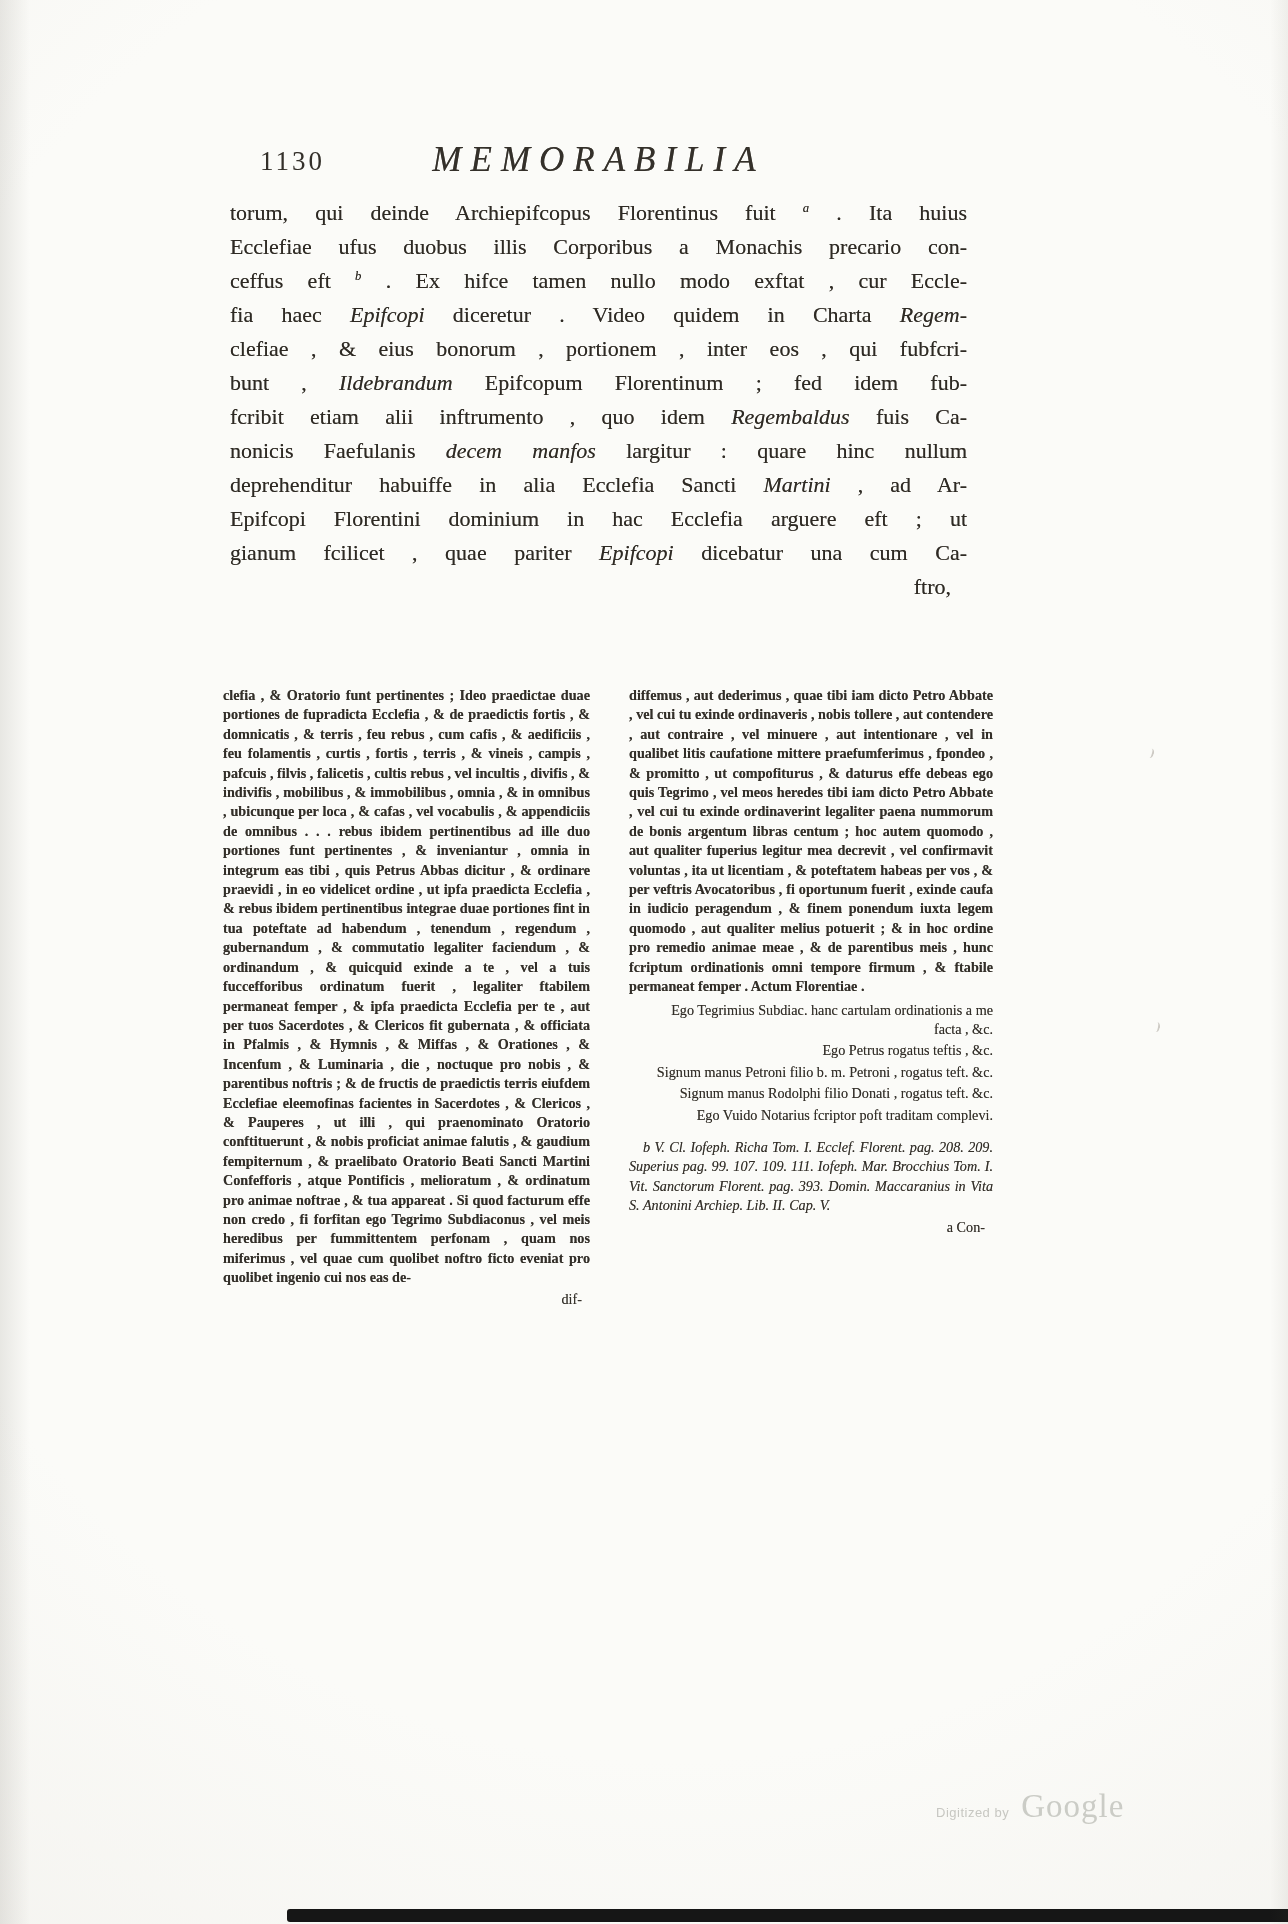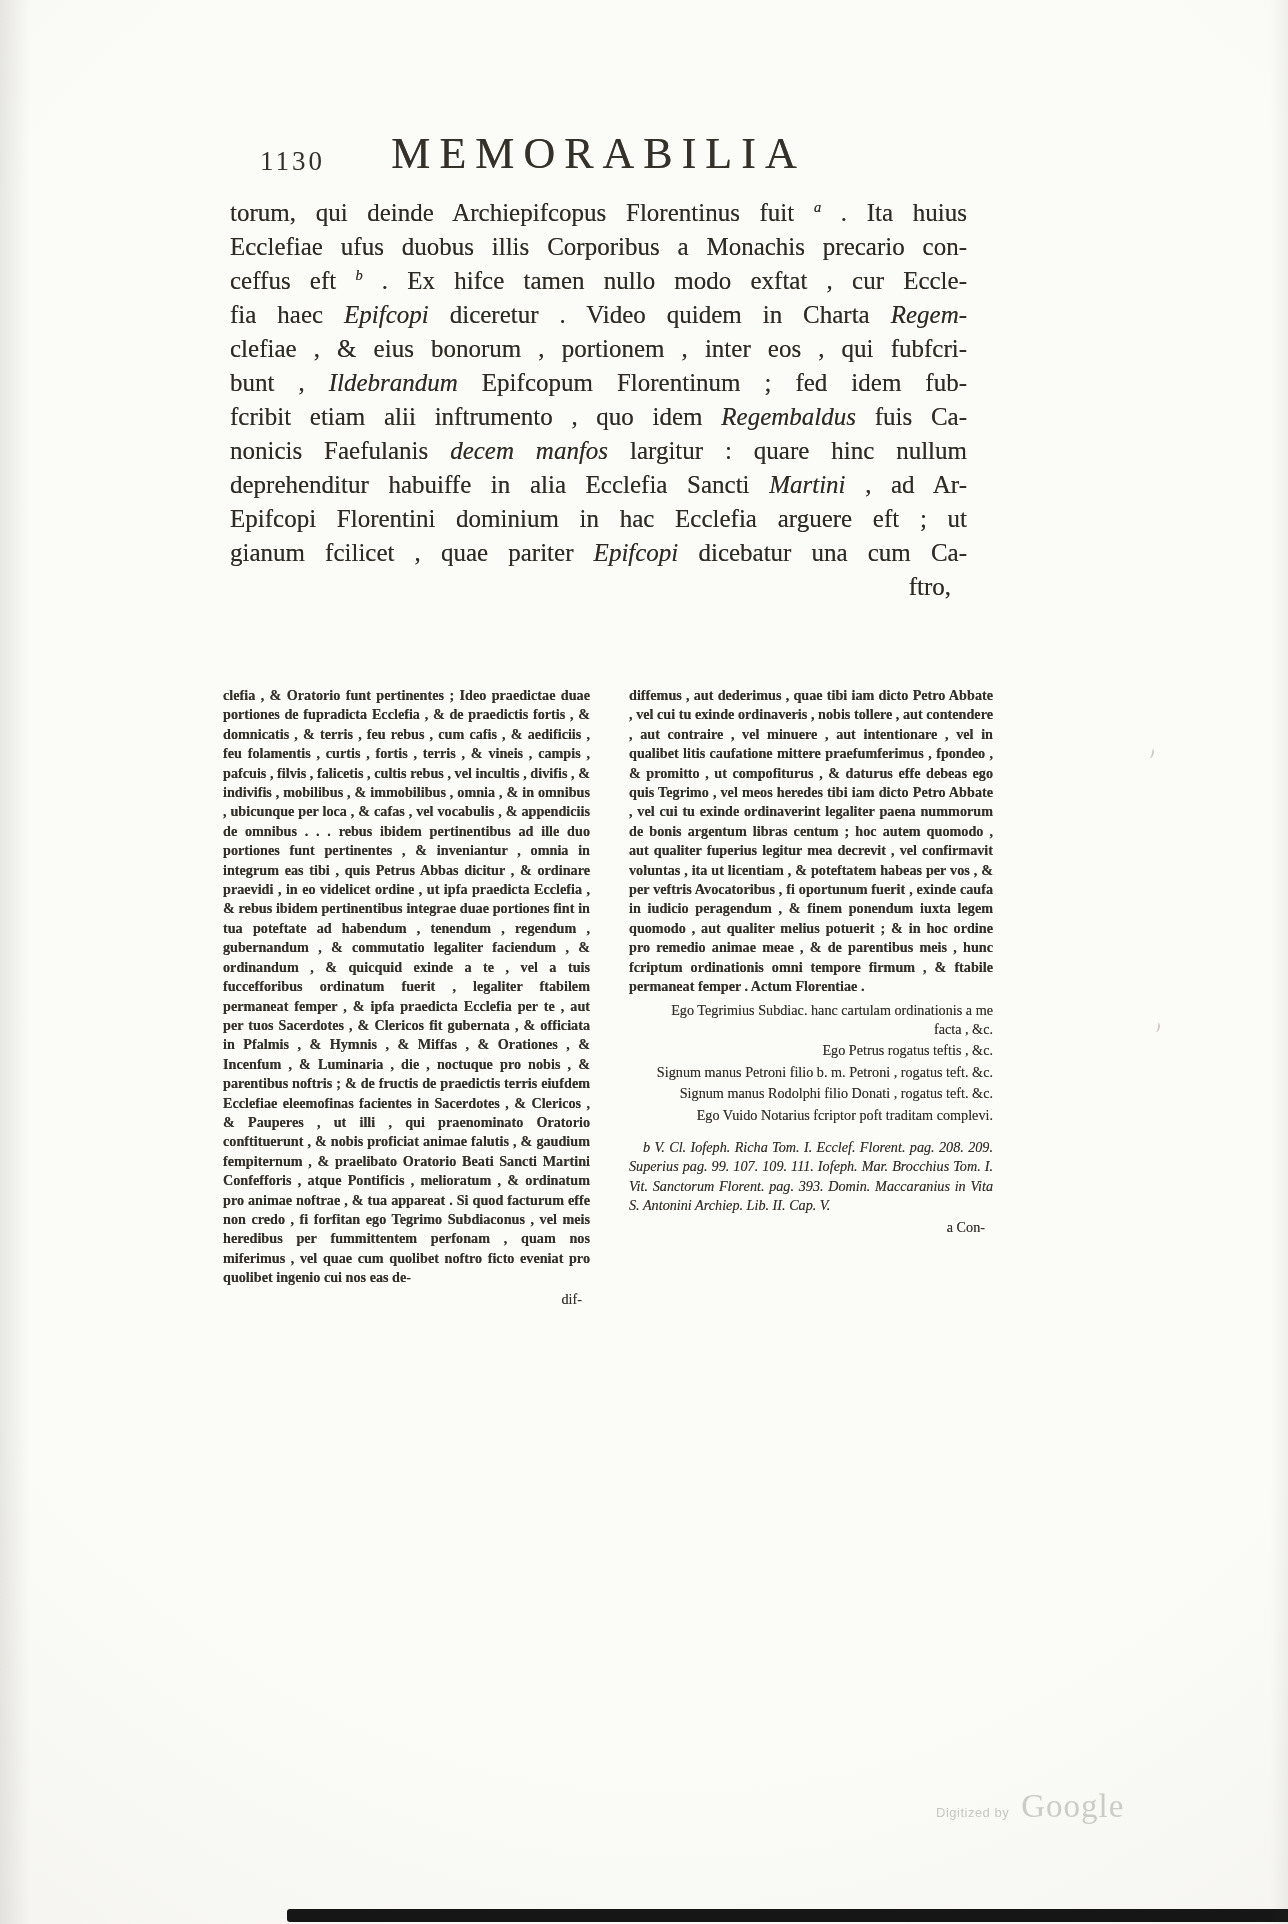--- a/index.html
+++ b/index.html
@@ -23,28 +23,28 @@
   .scan::after {
     content: ""; position: absolute; right: 0; top: 0; bottom: 0; width: 18px;
     background: linear-gradient(to left, rgba(90,85,75,0.07), rgba(90,85,75,0));
     pointer-events: none;
   }
   .pageno {
     position: absolute; left: 260px; top: 146px;
     font-size: 27px; letter-spacing: 3px; color: #34302a;
   }
   .runhead {
-    position: absolute; left: 230px; top: 128px; width: 737px;
-    text-align: center; 
-    font-size: 44px; letter-spacing: 9px; color: #34302a;
+    position: absolute; left: 230px; top: 140px; width: 737px;
+    text-align: center; font-style: italic;
+    font-size: 35px; letter-spacing: 9px; color: #34302a;
     text-shadow: 0 0 0.5px rgba(45,40,32,0.65);
   }
   .main-wrap {
     position: absolute; left: 230px; top: 196px; width: 737px;
-    font-size: 25px; line-height: 34px;
+    font-size: 22px; line-height: 34px;
     text-shadow: 0 0 0.5px rgba(45,40,32,0.6);
   }
   .justified-line { text-align: justify; text-align-last: justify; }
   .it  { font-style: italic; }
   .sup { font-size: 0.58em; vertical-align: super; line-height: 0; }
   .main-catch { text-align: right; padding-right: 16px; }
 
   .col {
     position: absolute; top: 686px;
     font-size: 14.2px; line-height: 19.4px;

